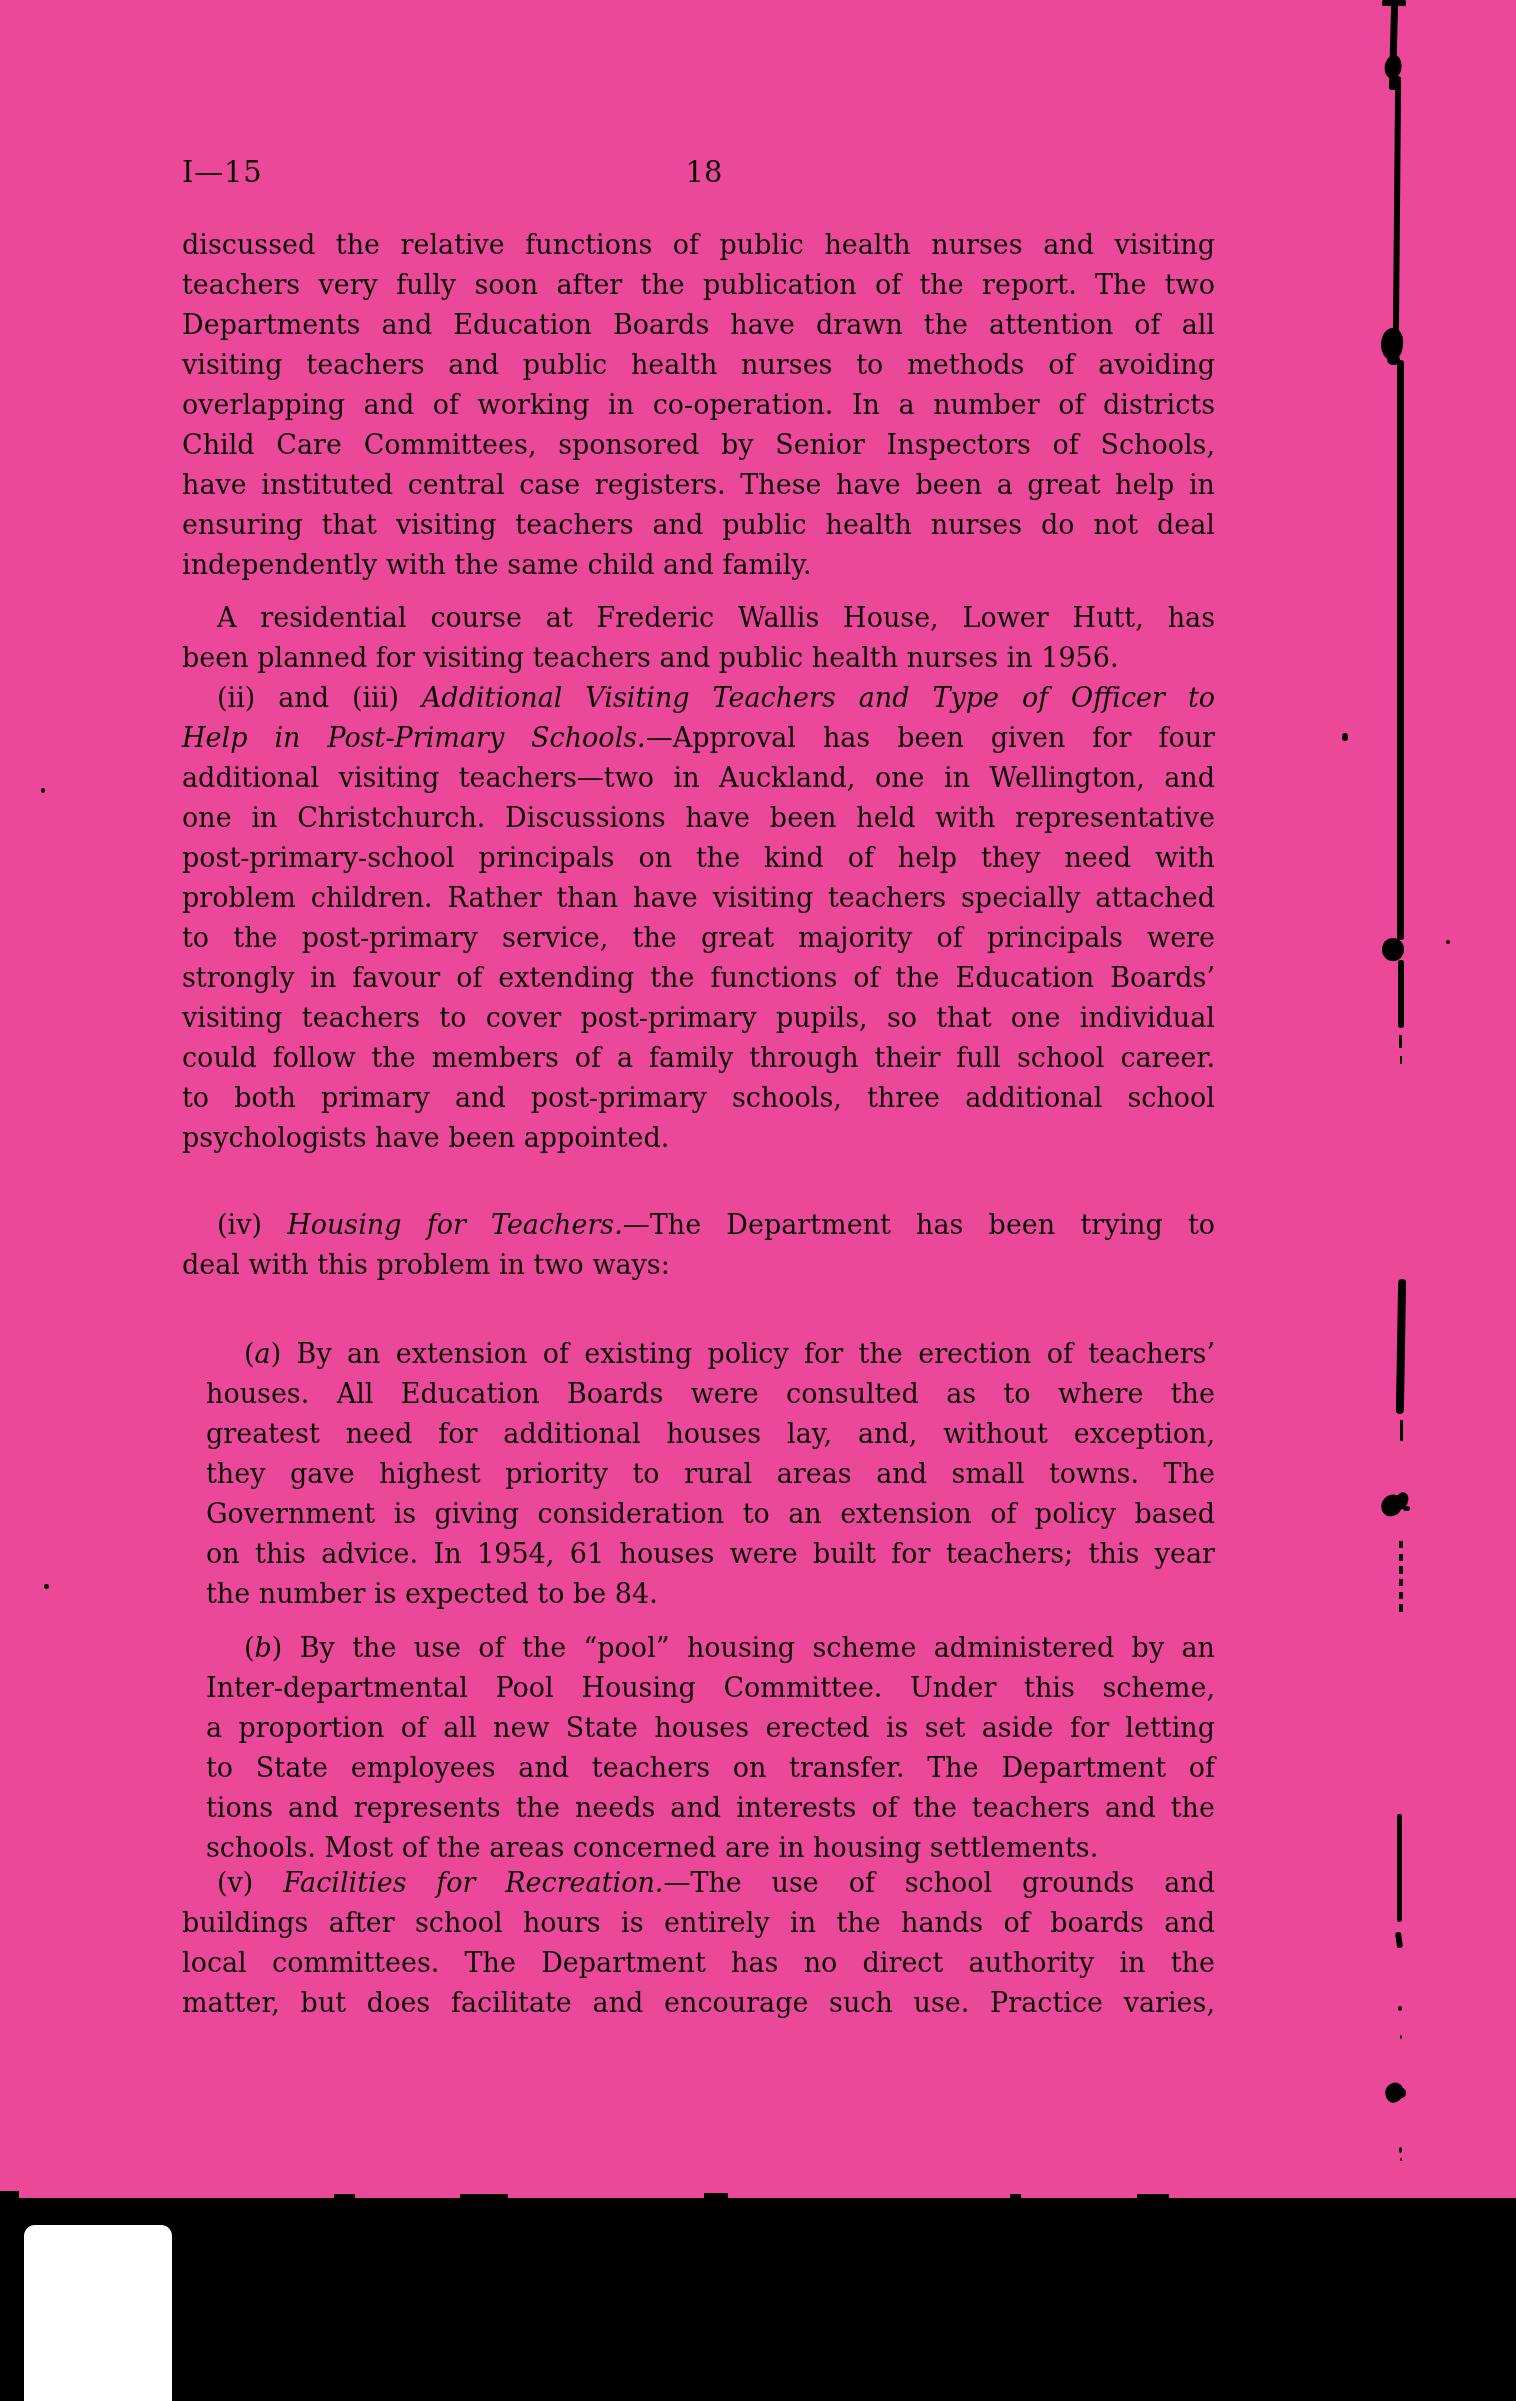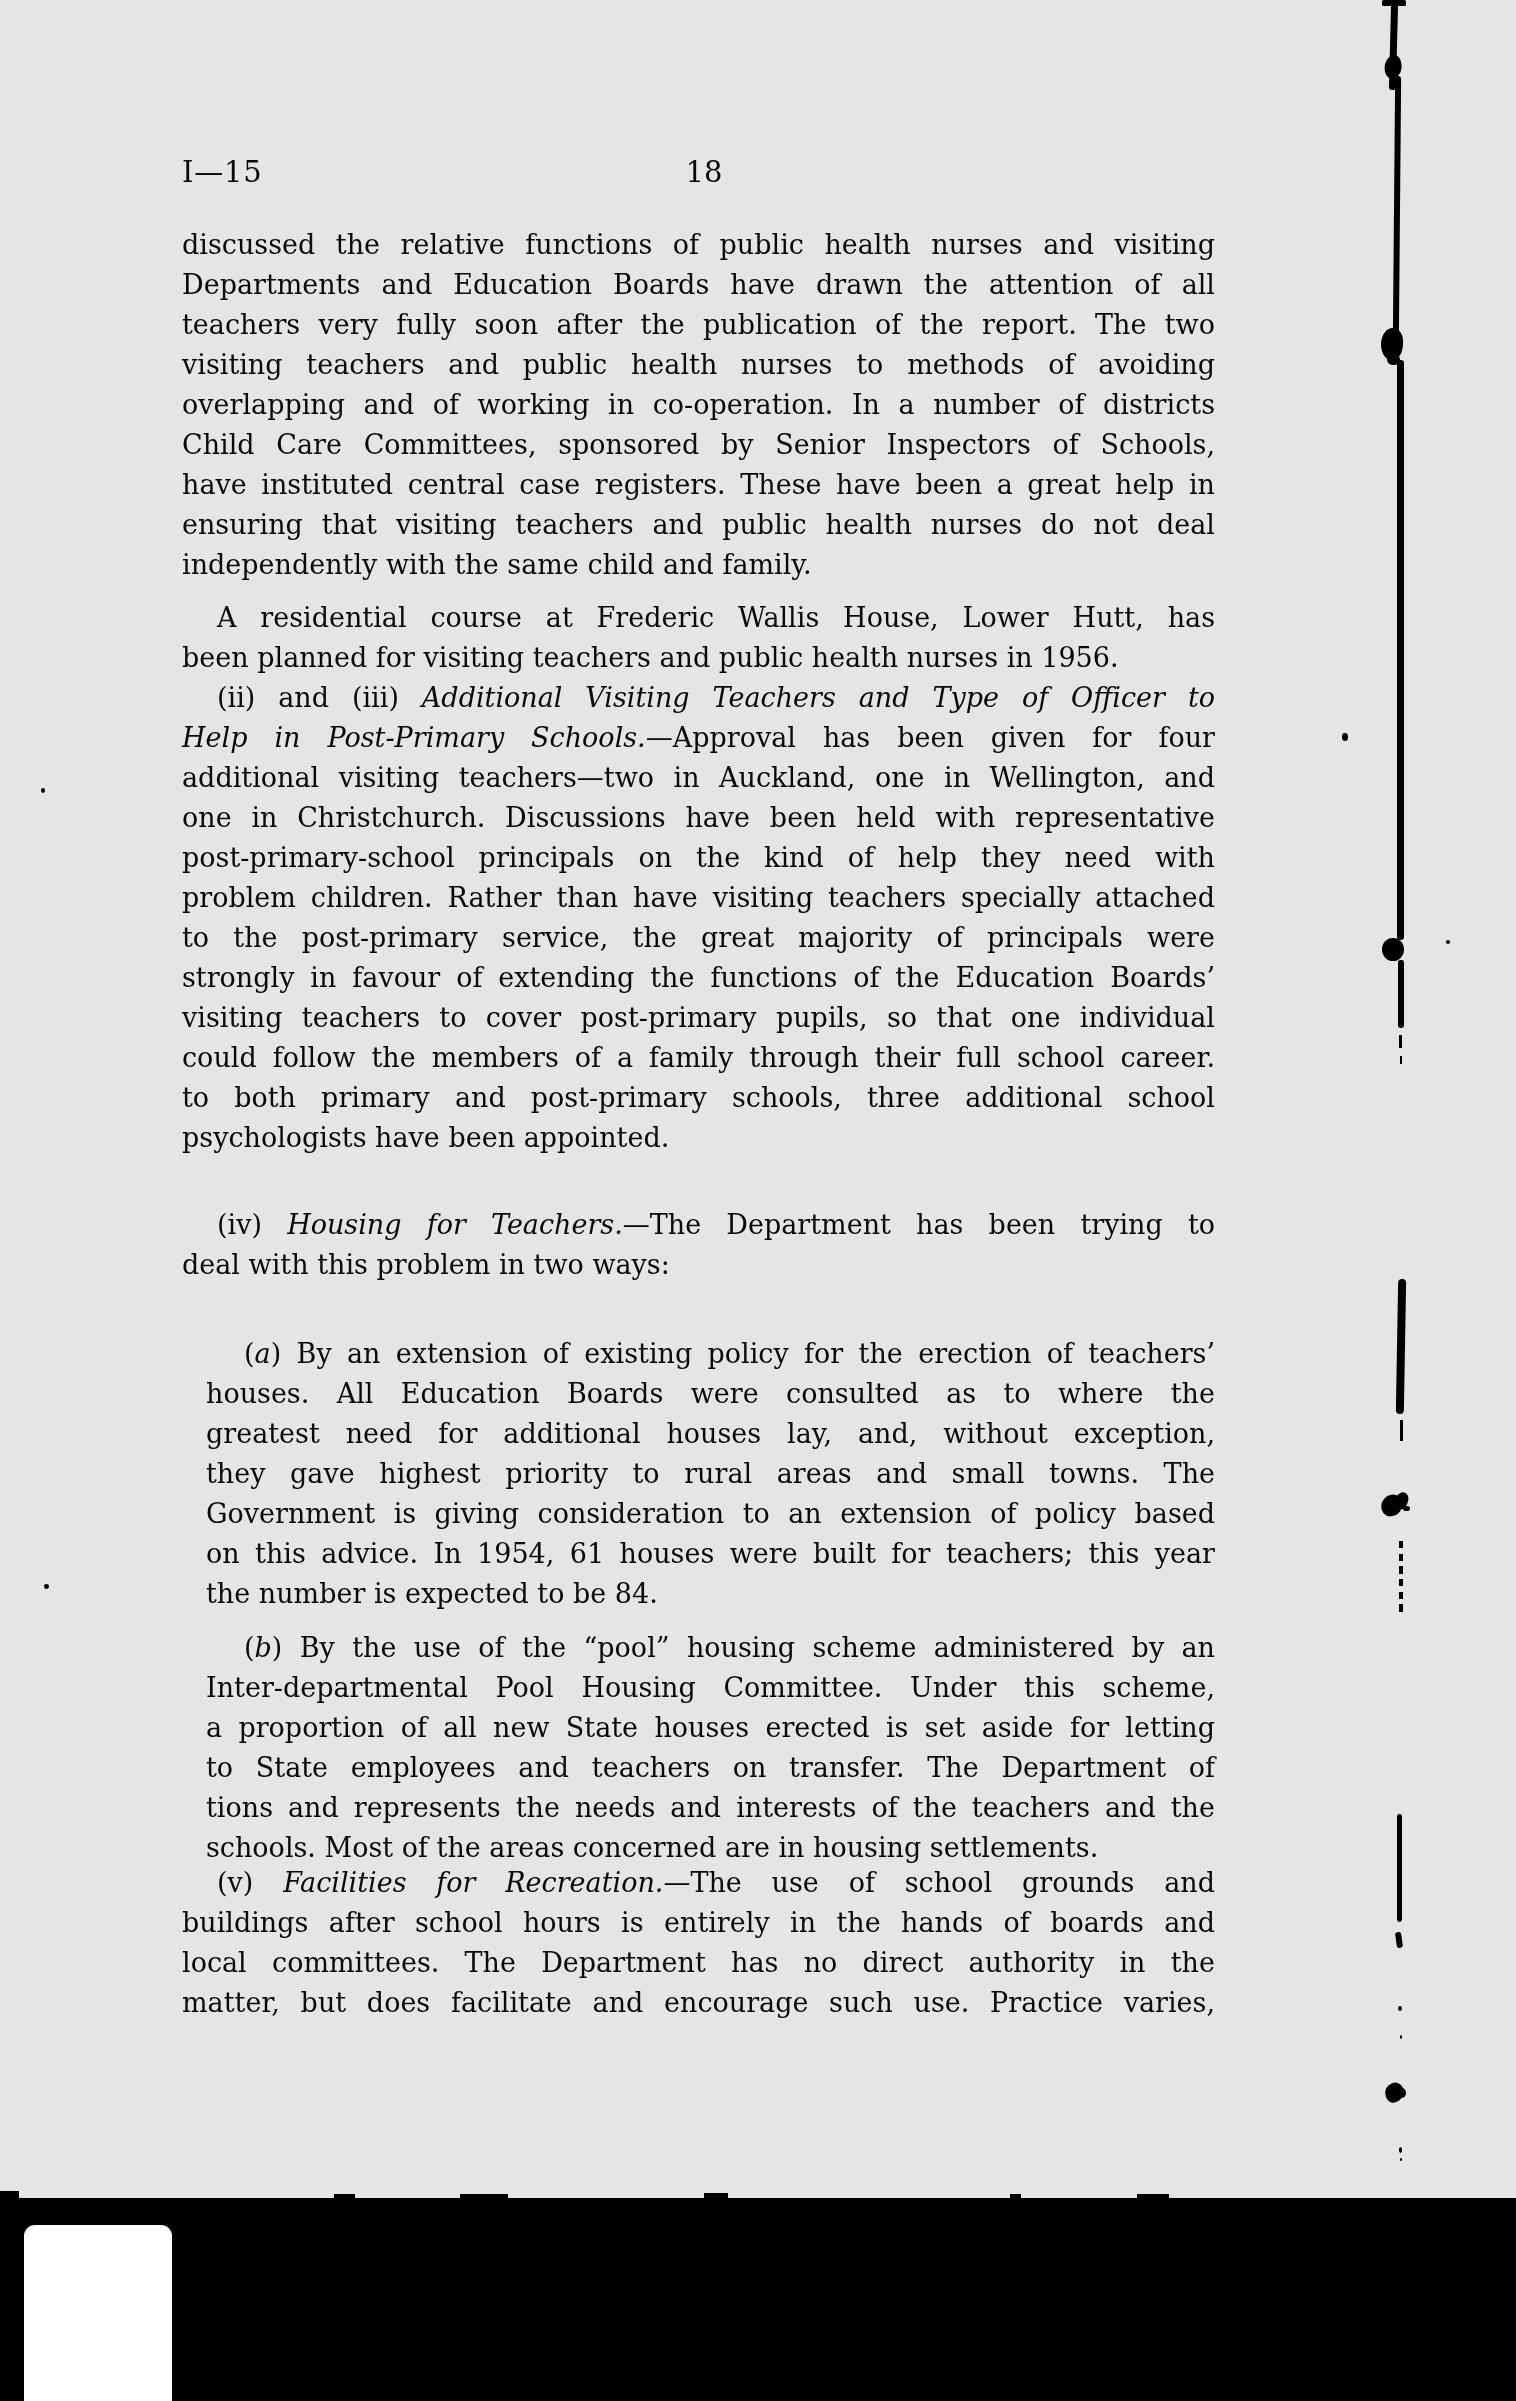--- a/index.html
+++ b/index.html
@@ -1,19 +1,19 @@
 <!DOCTYPE html>
 <html style="font-size:12.7px"><head>
 <meta charset="utf-8">
 <title>I—15 — 18</title>
 <style>
   html,body{margin:0;padding:0;background:#ffffff;}
   body{width:1516px;height:2401px;position:relative;overflow:hidden;
        font-family:"DejaVu Serif","Liberation Serif",serif;color:#0a0a0a;}
-  .page{position:absolute;left:0;top:0;width:1516px;height:2401px;background:#e5e5e5;}
+  .page{position:absolute;left:0;top:0;width:1516px;height:2401px;background:#ec4899;}
 
   
   .hcode{position:absolute;left:182px;top:155px;font-size:29px;line-height:35px;letter-spacing:0.8px;}
   .hnum{position:absolute;left:664px;top:155px;width:80px;text-align:center;font-size:29px;line-height:35px;}
 
   
   .text-block{position:absolute;left:182px;top:0;width:1033px;}
   .para{position:absolute;left:0;width:1033px;font-size:27px;line-height:40px;}
   .para.sub{left:24px;width:1009px;}
   .line{text-align:justify;text-align-last:justify;text-justify:inter-word;}
@@ -32,22 +32,22 @@
 <div class="page">
 
   <div>
     <span class="hcode">I—15</span>
     <span class="hnum">18</span>
   </div>
 
   <div class="text-block">
       <div class="para" style="top: 225px;">
         <div class="line"><span>discussed the relative functions of public health nurses and visiting</span></div>
+        <div class="line"><span>teachers very fully soon after the publication of the report. The two</span></div>
         <div class="line"><span>Departments and Education Boards have drawn the attention of all</span></div>
-        <div class="line"><span>teachers very fully soon after the publication of the report. The two</span></div>
         <div class="line"><span>visiting teachers and public health nurses to methods of avoiding</span></div>
         <div class="line"><span>overlapping and of working in co-operation. In a number of districts</span></div>
         <div class="line"><span>Child Care Committees, sponsored by Senior Inspectors of Schools,</span></div>
         <div class="line"><span>have instituted central case registers. These have been a great help in</span></div>
         <div class="line"><span>ensuring that visiting teachers and public health nurses do not deal</span></div>
         <div class="line end"><span>independently with the same child and family.</span></div>
       </div>
       <div class="para" style="top: 598px;">
         <div class="line first"><span>A residential course at Frederic Wallis House, Lower Hutt, has</span></div>
         <div class="line end"><span>been planned for visiting teachers and public health nurses in 1956.</span></div>

